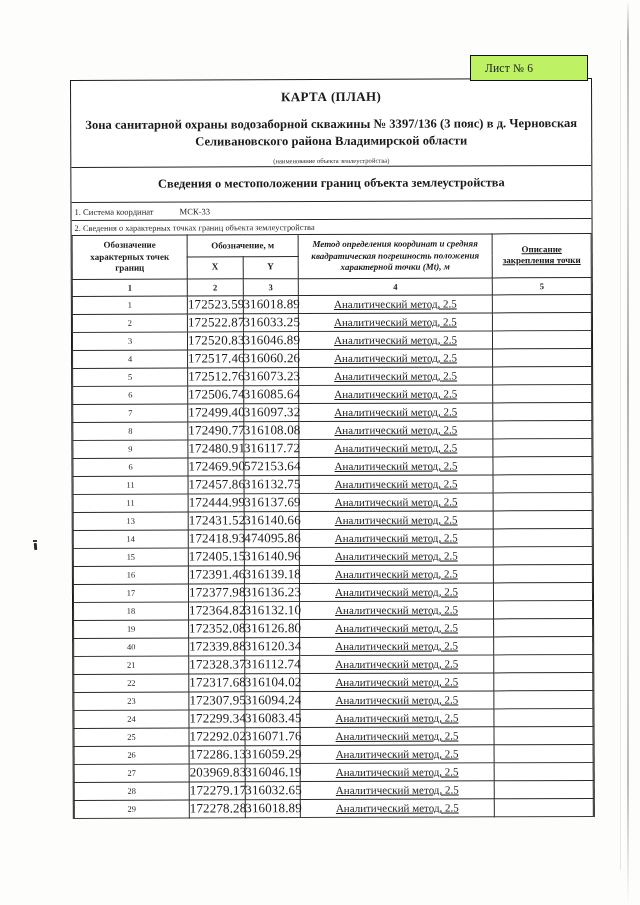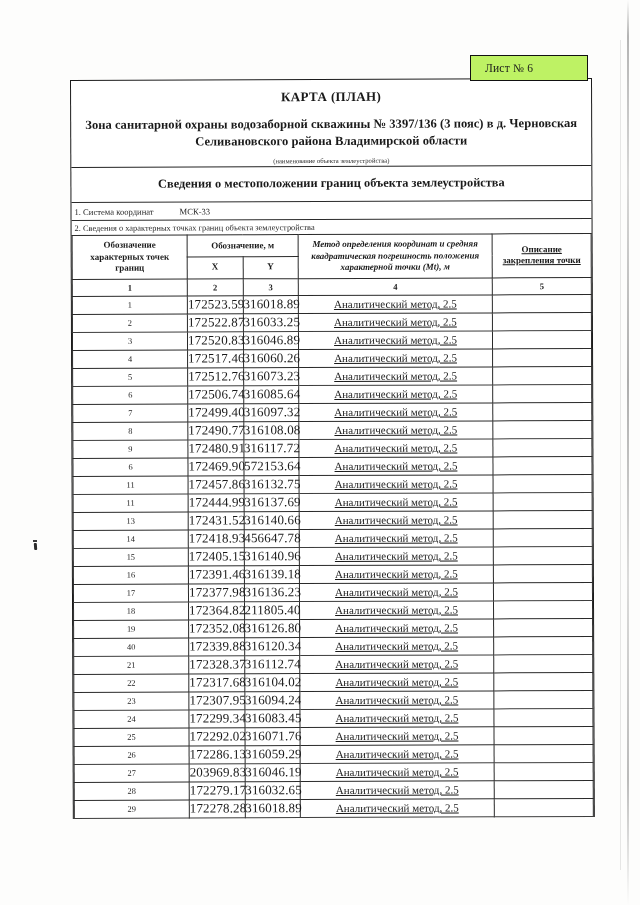--- a/index.html
+++ b/index.html
@@ -307,21 +307,21 @@
         <tr class="datarow">
           <td class="idx">13</td>
           <td class="num">172431.52</td>
           <td class="num">316140.66</td>
           <td class="mth">Аналитический метод, 2.5</td>
           <td class="desc"></td>
         </tr>
         <tr class="datarow">
           <td class="idx">14</td>
           <td class="num">172418.93</td>
-          <td class="num">456647.78</td>
+          <td class="num">474095.86</td>
           <td class="mth">Аналитический метод, 2.5</td>
           <td class="desc"></td>
         </tr>
         <tr class="datarow">
           <td class="idx">15</td>
           <td class="num">172405.15</td>
           <td class="num">316140.96</td>
           <td class="mth">Аналитический метод, 2.5</td>
           <td class="desc"></td>
         </tr>
@@ -335,21 +335,21 @@
         <tr class="datarow">
           <td class="idx">17</td>
           <td class="num">172377.98</td>
           <td class="num">316136.23</td>
           <td class="mth">Аналитический метод, 2.5</td>
           <td class="desc"></td>
         </tr>
         <tr class="datarow">
           <td class="idx">18</td>
           <td class="num">172364.82</td>
-          <td class="num">211805.40</td>
+          <td class="num">316132.10</td>
           <td class="mth">Аналитический метод, 2.5</td>
           <td class="desc"></td>
         </tr>
         <tr class="datarow">
           <td class="idx">19</td>
           <td class="num">172352.08</td>
           <td class="num">316126.80</td>
           <td class="mth">Аналитический метод, 2.5</td>
           <td class="desc"></td>
         </tr>

